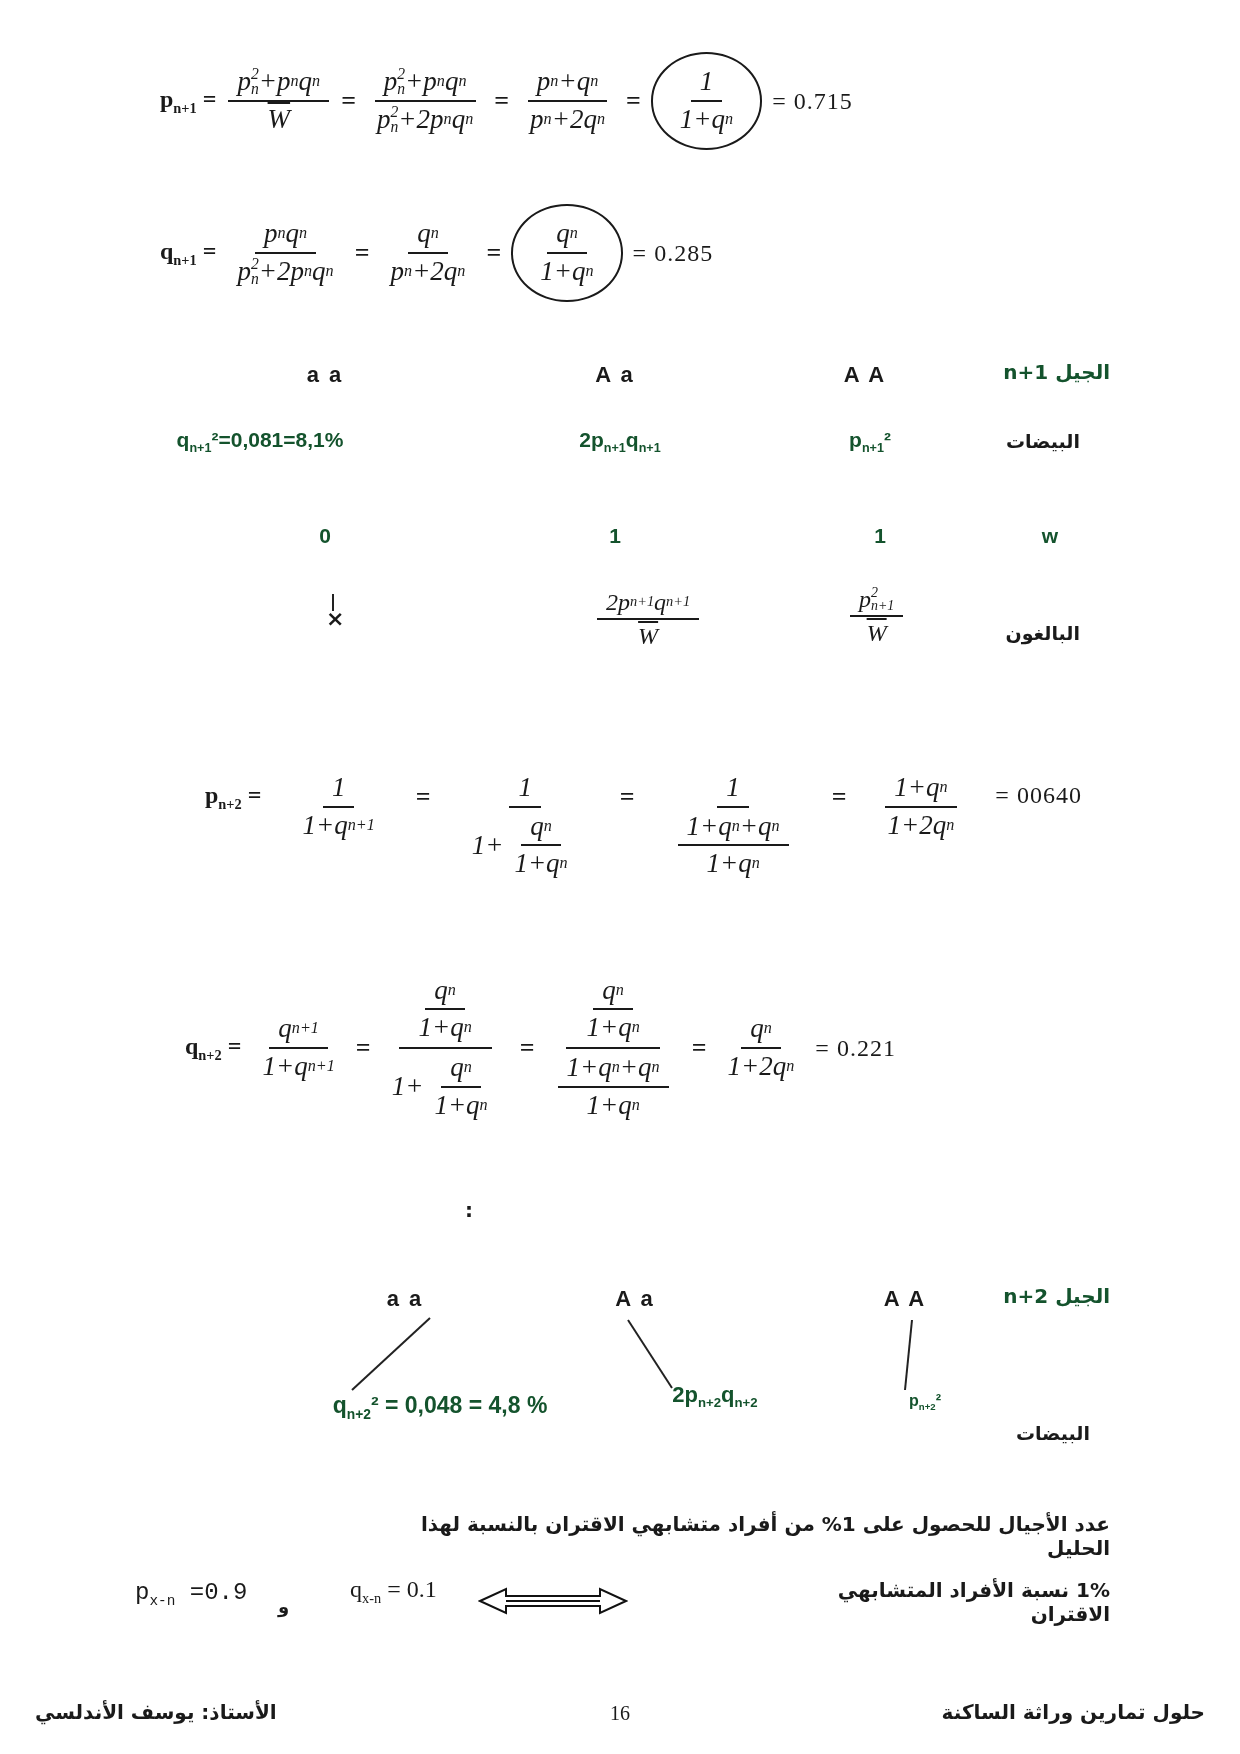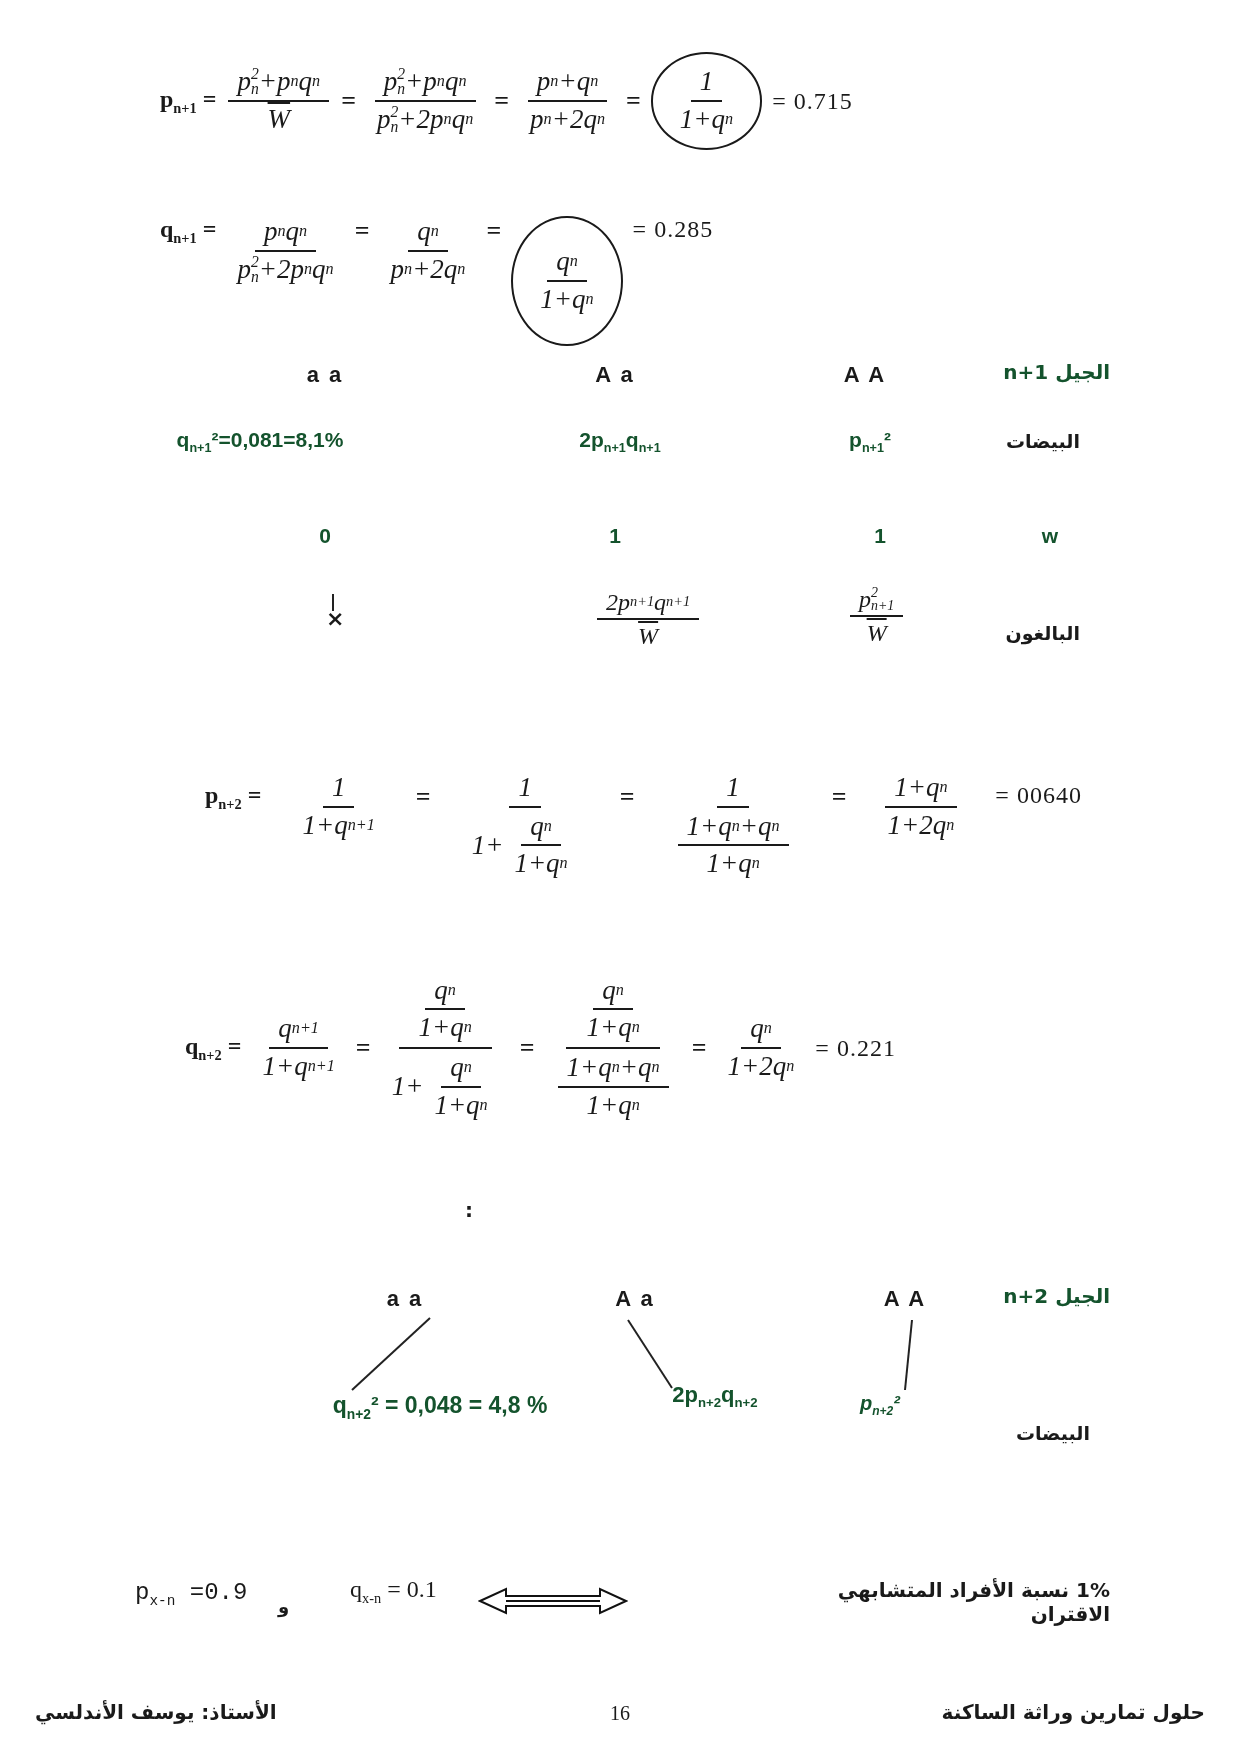--- a/index.html
+++ b/index.html
@@ -71,21 +71,21 @@
     <span class="meq">=</span>
     <span class="oval">
       <span class="fr math">
         <span class="nu">1</span>
         <span class="de">1+q<sub>n</sub></span>
       </span>
     </span>
     <span class="mres">= 0.715</span>
   </div>
 
-  <div class="abs eqrow" style="left:160px;top:216px;height:130px;">
+  <div class="abs eqrow" style="left:160px;top:188px;align-items:center;height:130px;">
     <span class="mlhs">q<sub>n+1</sub> =</span>
     <span class="fr math">
       <span class="nu">p<sub>n</sub>q<sub>n</sub></span>
       <span class="de">p<span class="stk">
             <span class="stk-s">2</span>
             <span class="stk-b">n</span>
           </span>+2p<sub>n</sub>q<sub>n</sub></span>
     </span>
     <span class="meq">=</span>
     <span class="fr math">
@@ -230,24 +230,25 @@
     <span class="abs cell ar" style="left:950px;top:1284px;width:160px;text-align:right;font-size:20px;">الجيل n+2</span>
 
     <svg class="abs" style="left:300px;top:1312px;" width="700" height="85">
       <line x1="130" y1="6" x2="52" y2="78" stroke="#222" stroke-width="2"></line>
       <line x1="328" y1="8" x2="372" y2="76" stroke="#222" stroke-width="2"></line>
       <line x1="612" y1="8" x2="605" y2="78" stroke="#222" stroke-width="2"></line>
     </svg>
 
     <span class="abs cell" style="left:290px;top:1392px;width:300px;text-align:center;font-size:23px;">q<sub>n+2</sub>² = 0,048 = 4,8 %</span>
     <span class="abs cell" style="left:625px;top:1382px;width:180px;text-align:center;font-size:22px;">2p<sub>n+2</sub>q<sub>n+2</sub></span>
-    <span class="abs cell" style="left:860px;top:1392px;width:130px;font-size:20px;font-style:italic;">p<sub>n+2</sub>²</span>
+    <span class="abs cell" style="left:860px;top:1392px;width:130px;text-align:center;font-size:16px;">p<sub>n+2</sub>²</span>
     <span class="abs ar arlbl" style="left:970px;top:1422px;width:120px;text-align:right;">البيضات</span>
   </div>
 
+  <div class="abs ar" style="left:380px;top:1512px;width:730px;text-align:right;font-size:20px;">عدد الأجيال للحصول على 1% من أفراد متشابهي الاقتران بالنسبة لهذا الحليل</div>
 
   <div>
     <span class="abs math" style="left:135px;top:1580px;font-size:24px;font-style:normal;font-family:Liberation Mono, monospace;">p<sub>x-n</sub> =0.9</span>
     <span class="abs ar" style="left:278px;top:1596px;font-size:18px;">و</span>
     <span class="abs math" style="left:350px;top:1576px;font-size:24px;font-style:normal;font-family:'Liberation Serif',serif;">q<sub>x-n</sub> = 0.1</span>
     <svg class="abs" style="left:478px;top:1585px;" width="150" height="32">
       <polygon points="2,16 28,4 28,11 122,11 122,4 148,16 122,28 122,21 28,21 28,28" fill="#ffffff" stroke="#111" stroke-width="2" stroke-linejoin="miter"></polygon>
       <line x1="28" y1="16" x2="122" y2="16" stroke="#111" stroke-width="2"></line>
     </svg>
     <span class="abs ar" style="left:810px;top:1578px;width:300px;text-align:right;font-size:20px;">1% نسبة الأفراد المتشابهي الاقتران</span>

